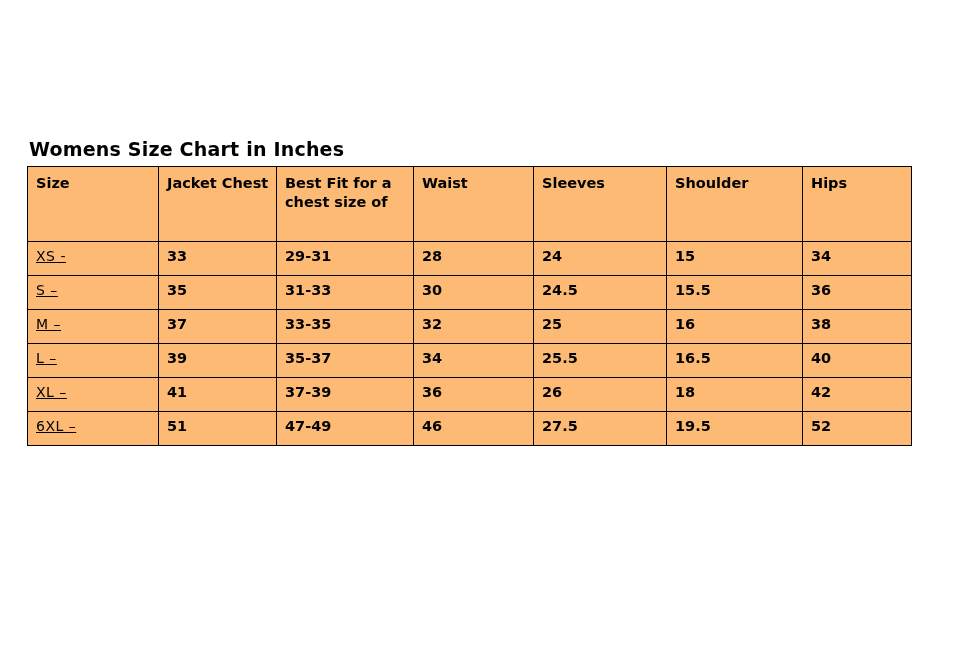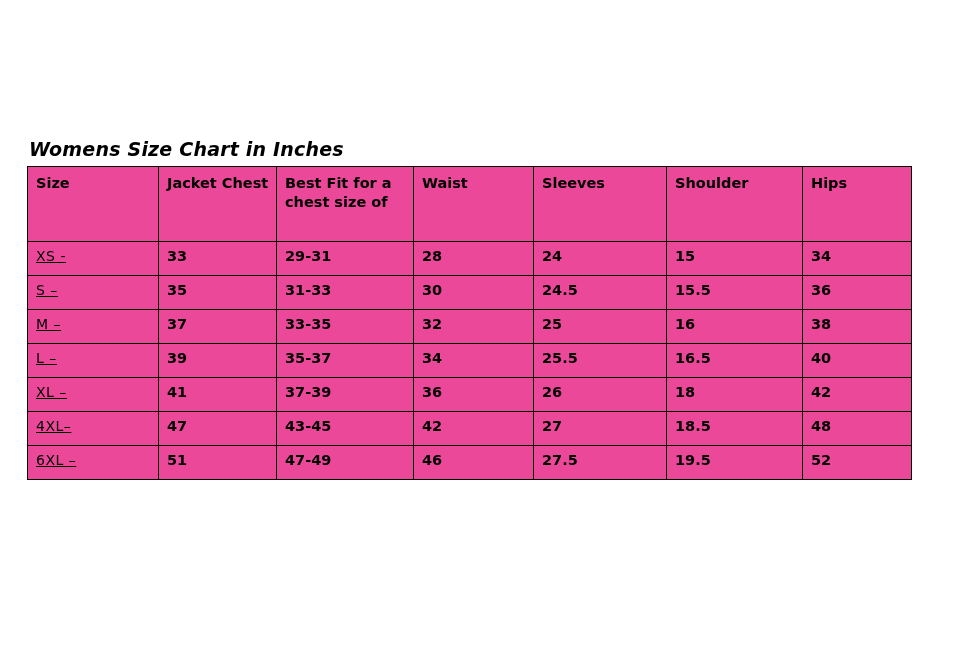--- a/index.html
+++ b/index.html
@@ -27,27 +27,26 @@
     width: 888px;
   }
   .chart-title {
     font-family: "DejaVu Sans", sans-serif;
     font-weight: bold;
     font-size: 19px;
     line-height: 22px;
     letter-spacing: 0.2px;
     margin: 0 0 6px 2px;
     color: #000000;
-    font-style: italic;
   }
   table.size-chart {
     border-collapse: collapse;
     width: 884px;
     table-layout: fixed;
-    background: #ec4899;
+    background: #fdba74;
   }
   table.size-chart th,
   table.size-chart td {
     border: 1.6px solid #000000;
     text-align: left;
     vertical-align: top;
     padding: 5px 0 5px 8px;
     font-size: 14.5px;
     line-height: 19px;
     color: #000000;
@@ -147,29 +146,20 @@
         <tr>
           <td class="size-cell">XL –</td>
           <td>41</td>
           <td>37-39</td>
           <td>36</td>
           <td>26</td>
           <td>18</td>
           <td>42</td>
         </tr>
         <tr>
-          <td class="size-cell">4XL–</td>
-          <td>47</td>
-          <td>43-45</td>
-          <td>42</td>
-          <td>27</td>
-          <td>18.5</td>
-          <td>48</td>
-        </tr>
-        <tr>
           <td class="size-cell">6XL  –</td>
           <td>51</td>
           <td>47-49</td>
           <td>46</td>
           <td>27.5</td>
           <td>19.5</td>
           <td>52</td>
         </tr>
       </tbody>
     </table>

